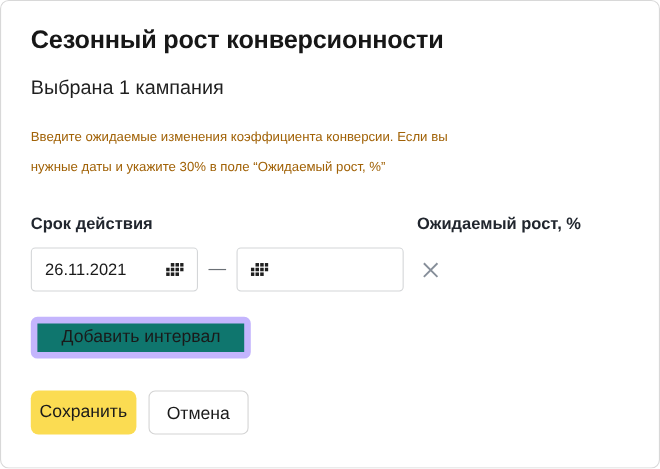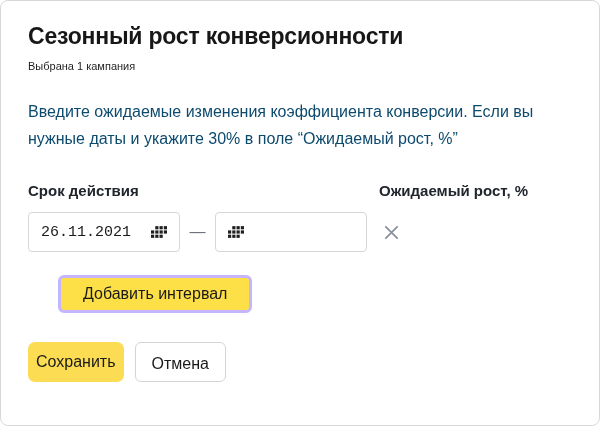--- a/index.html
+++ b/index.html
@@ -19,30 +19,30 @@
   }
   .title {
     margin: 0;
     font-size: 23px;
     line-height: 28px;
     font-weight: 700;
     color: #171717;
     letter-spacing: -0.2px;
   }
   .subtitle {
-    margin-top: 6px;
-    font-size: 11px;
+    margin-top: 19px;
+    font-size: 18px;
     line-height: 20px;
     color: #1f1f1f;
   }
   .description {
     margin-top: 22px;
-    font-size: 16px;
+    font-size: 12px;
     line-height: 27px;
-    color: #0c4a6e;
+    color: #a16207;
     white-space: nowrap;
   }
   .labels-row {
     display: flex;
     margin-top: 30px;
     font-size: 15px;
     line-height: 18px;
     font-weight: 700;
     color: #21262e;
     align-items: center;
@@ -60,21 +60,21 @@
     border: 1px solid #d4d6d8;
     border-radius: 4px;
     display: flex;
     align-items: center;
     padding: 0 12px;
   }
   .date-input { width: 152px; justify-content: space-between; }
   .growth-input { width: 150px; border-color: #c9d3e3; margin-left: 14px; }
   .text-input input {
     border: none; outline: none; background: transparent;
-    font-family: Liberation Mono, monospace;
+    font-family: Liberation Sans, sans-serif;
     font-size: 15px; color: #1a1a1a;
     padding: 0; width: 100px;
   }
   .growth-input input { width: 120px; }
   .dash {
     width: 35px;
     text-align: center;
     color: #6b7076;
     font-size: 16px;
     flex: 0 0 35px;
@@ -90,25 +90,24 @@
   .btn {
     font-family: "Liberation Sans", "DejaVu Sans", sans-serif;
     font-size: 16px;
     color: #1a1a1a;
     border-radius: 6px;
     height: 38px;
     cursor: pointer;
   }
   .add-interval {
     margin-top: 23px;
-    background: #fde047;
-    border: 3px solid #c4b5fd;
+    background: #0f766e;
+    border: 6px solid #c4b5fd;
     padding: 0 22px;
     display: block;
-    margin-left: 30px;
   }
   .actions {
     margin-top: 29px;
     display: flex;
     gap: 11px;
     align-items: center;
   }
   .save {
     background: #fbdc52;
     border: none;

